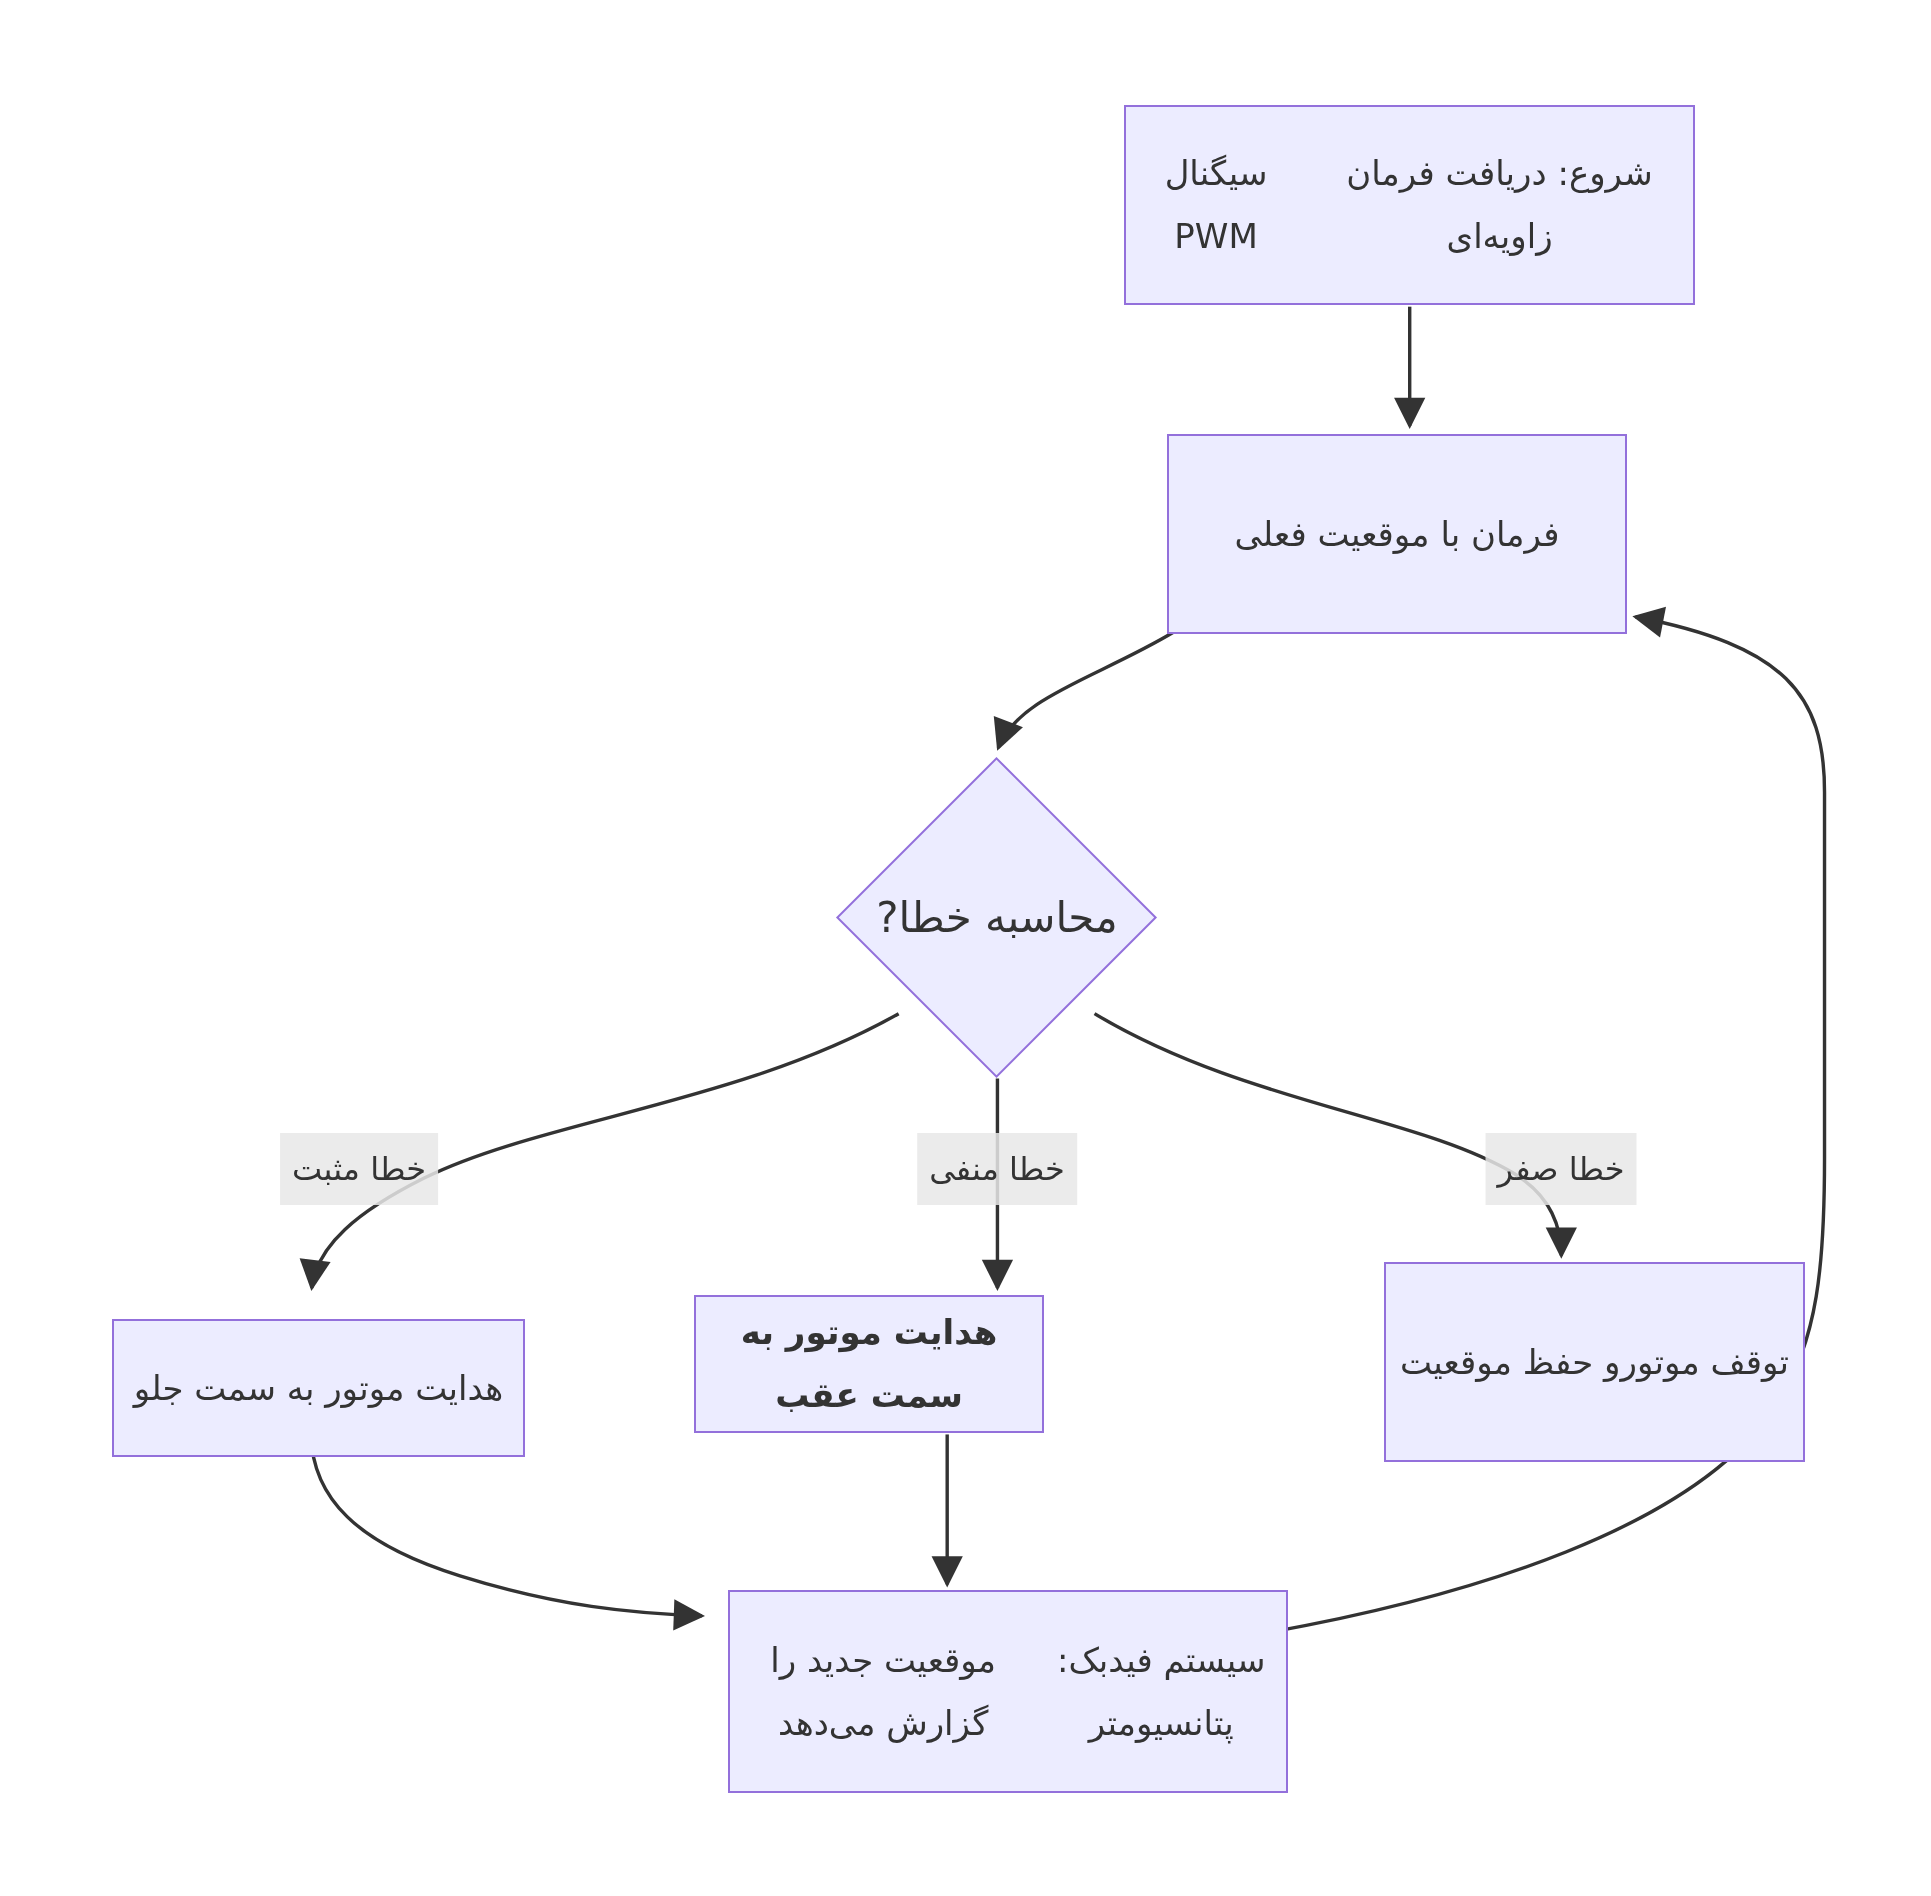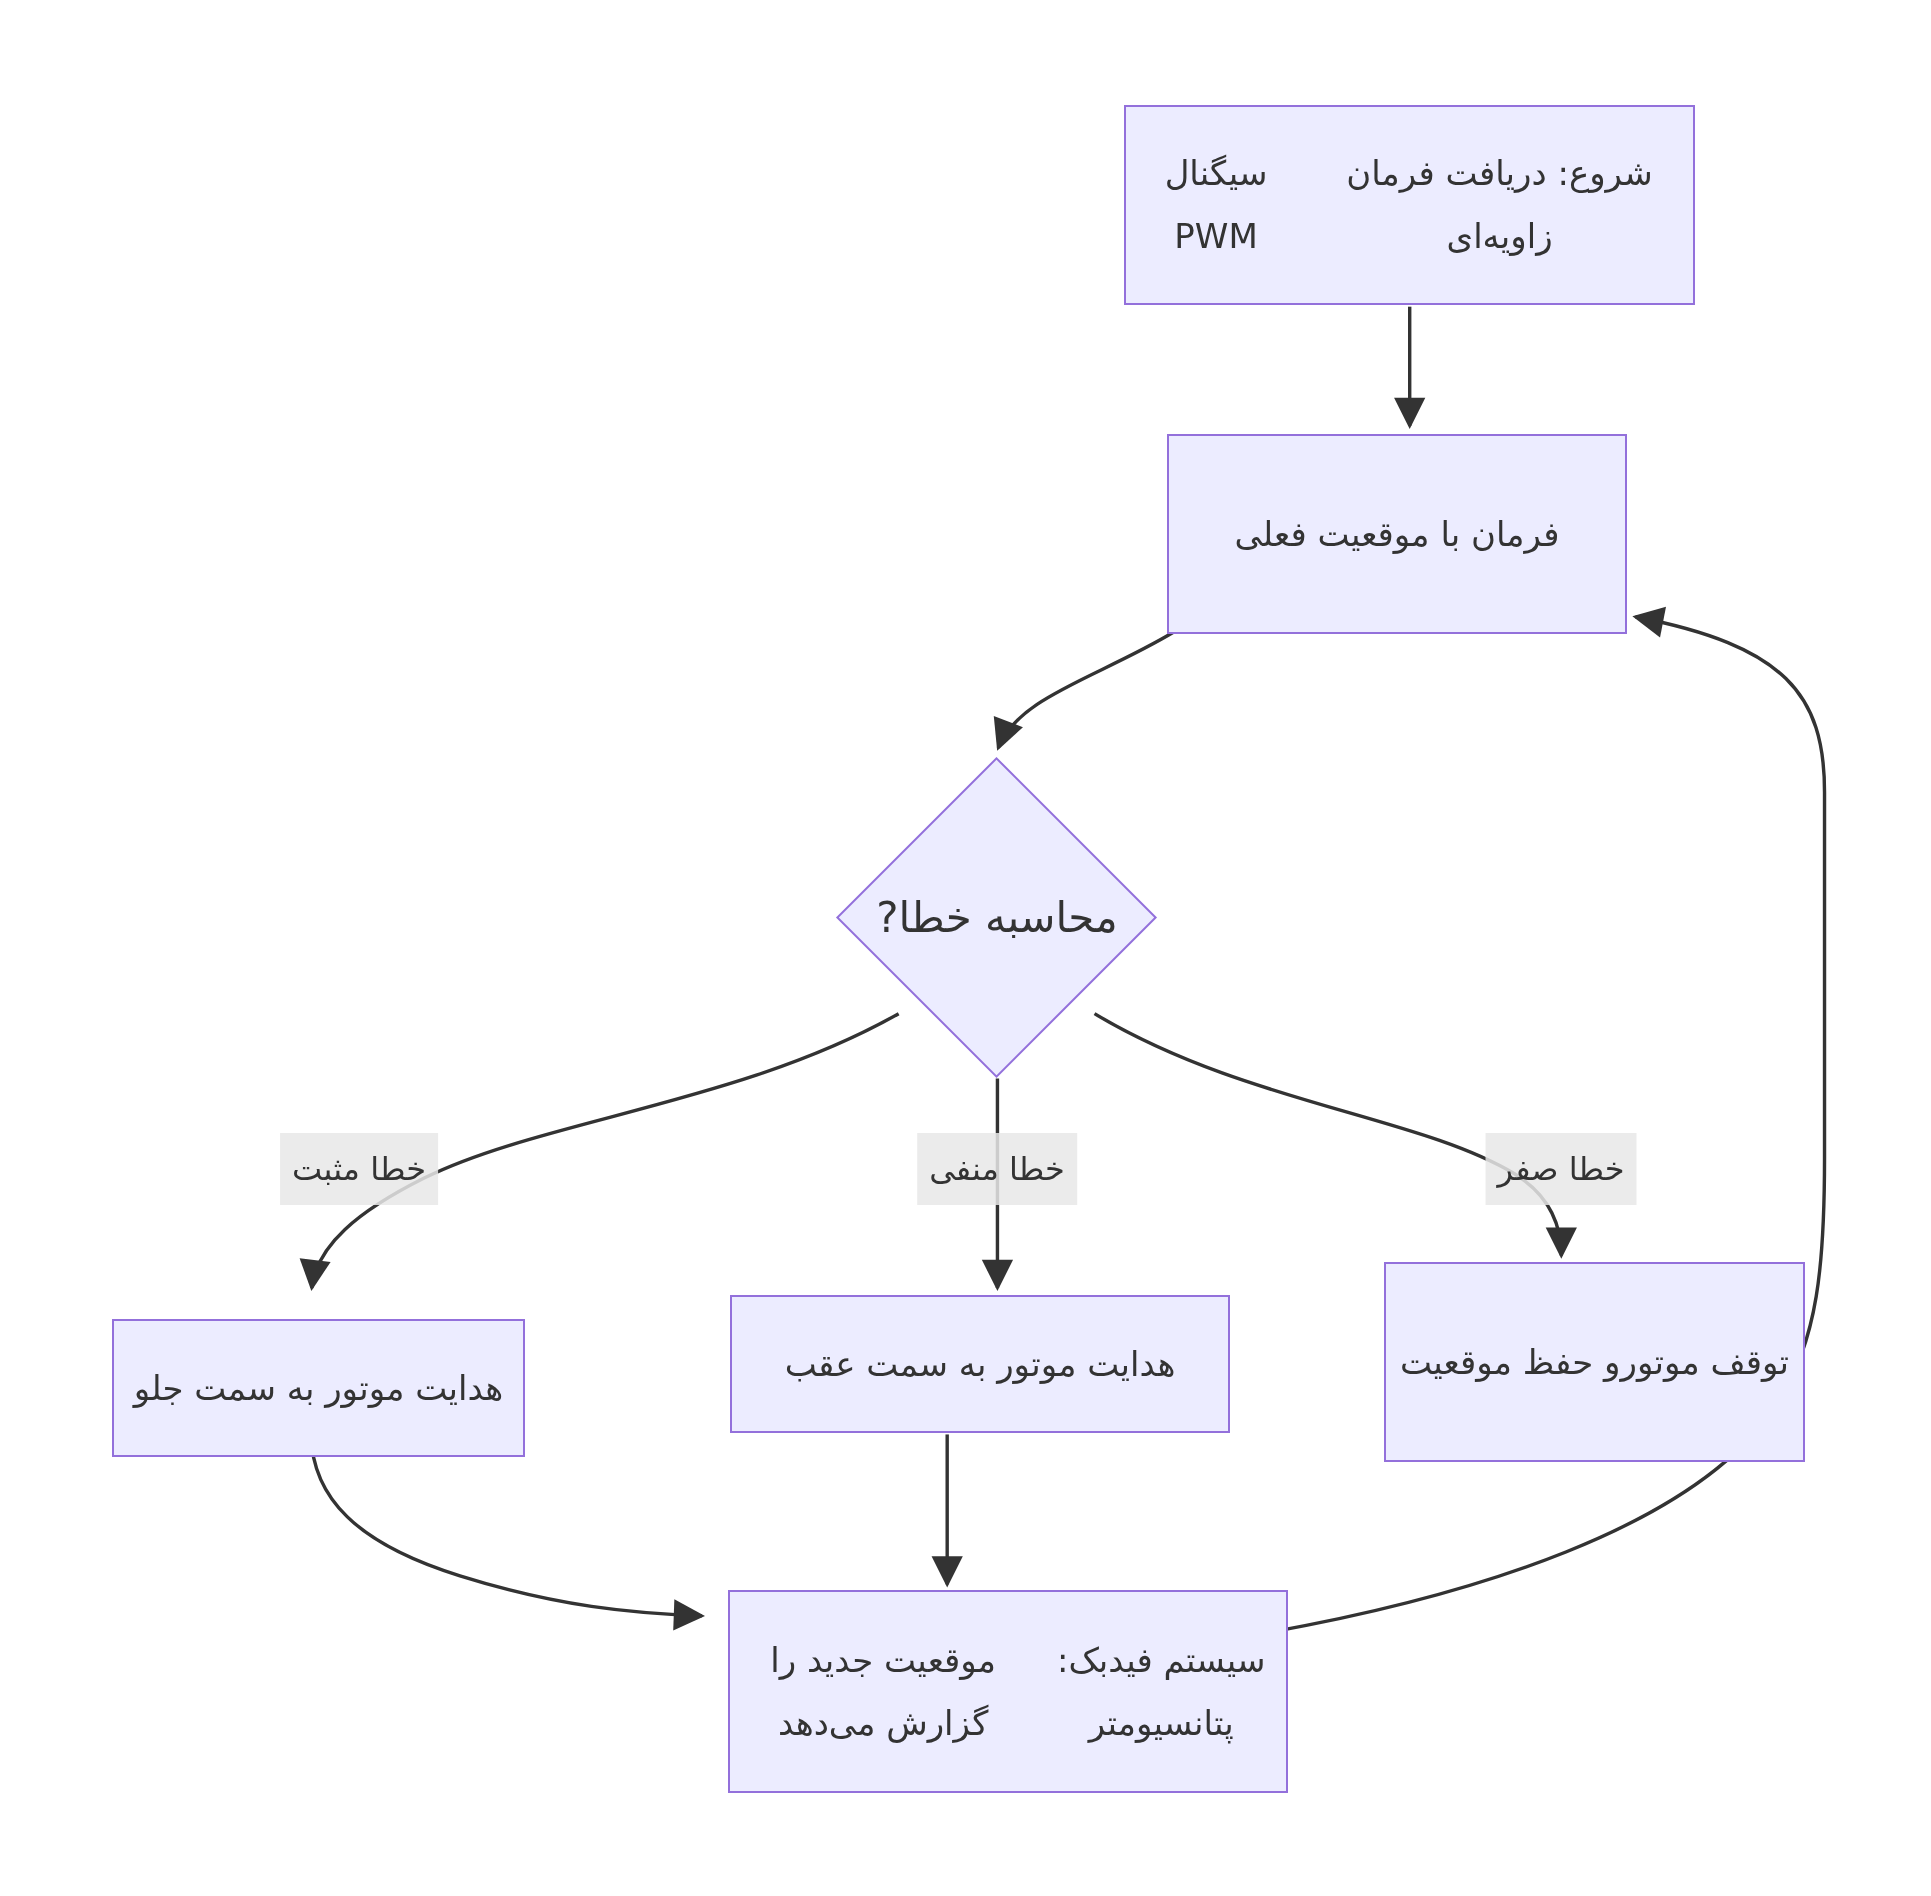--- a/index.html
+++ b/index.html
@@ -117,21 +117,21 @@
     <span>فرمان با موقعیت فعلی</span>
   </div>
 
   <div class="diamond-shape" style="left:883px; top:804px;"></div>
   <div class="diamond-text" style="left:997px; top:917px;">محاسبه خطا?</div>
 
   <div class="node" style="left:112px; top:1295px; width:413px; height:138px;margin-top:24px;">
     <span>هدایت موتور به سمت جلو</span>
   </div>
 
-  <div class="node" style="left:730px; top:1295px; width:500px; height:138px;">
+  <div class="node" style="left:694px; top:1295px; width:350px; height:138px;font-weight:bold;">
     <span>هدایت موتور به سمت عقب</span>
   </div>
 
   <div class="node" style="left:1384px; top:1262px; width:421px; height:200px;">
     <span>توقف موتور</span>
     <span>و حفظ موقعیت</span>
   </div>
 
   <div class="node" style="left:728px; top:1590px; width:560px; height:203px;">
     <span>سیستم فیدبک: پتانسیومتر</span>

